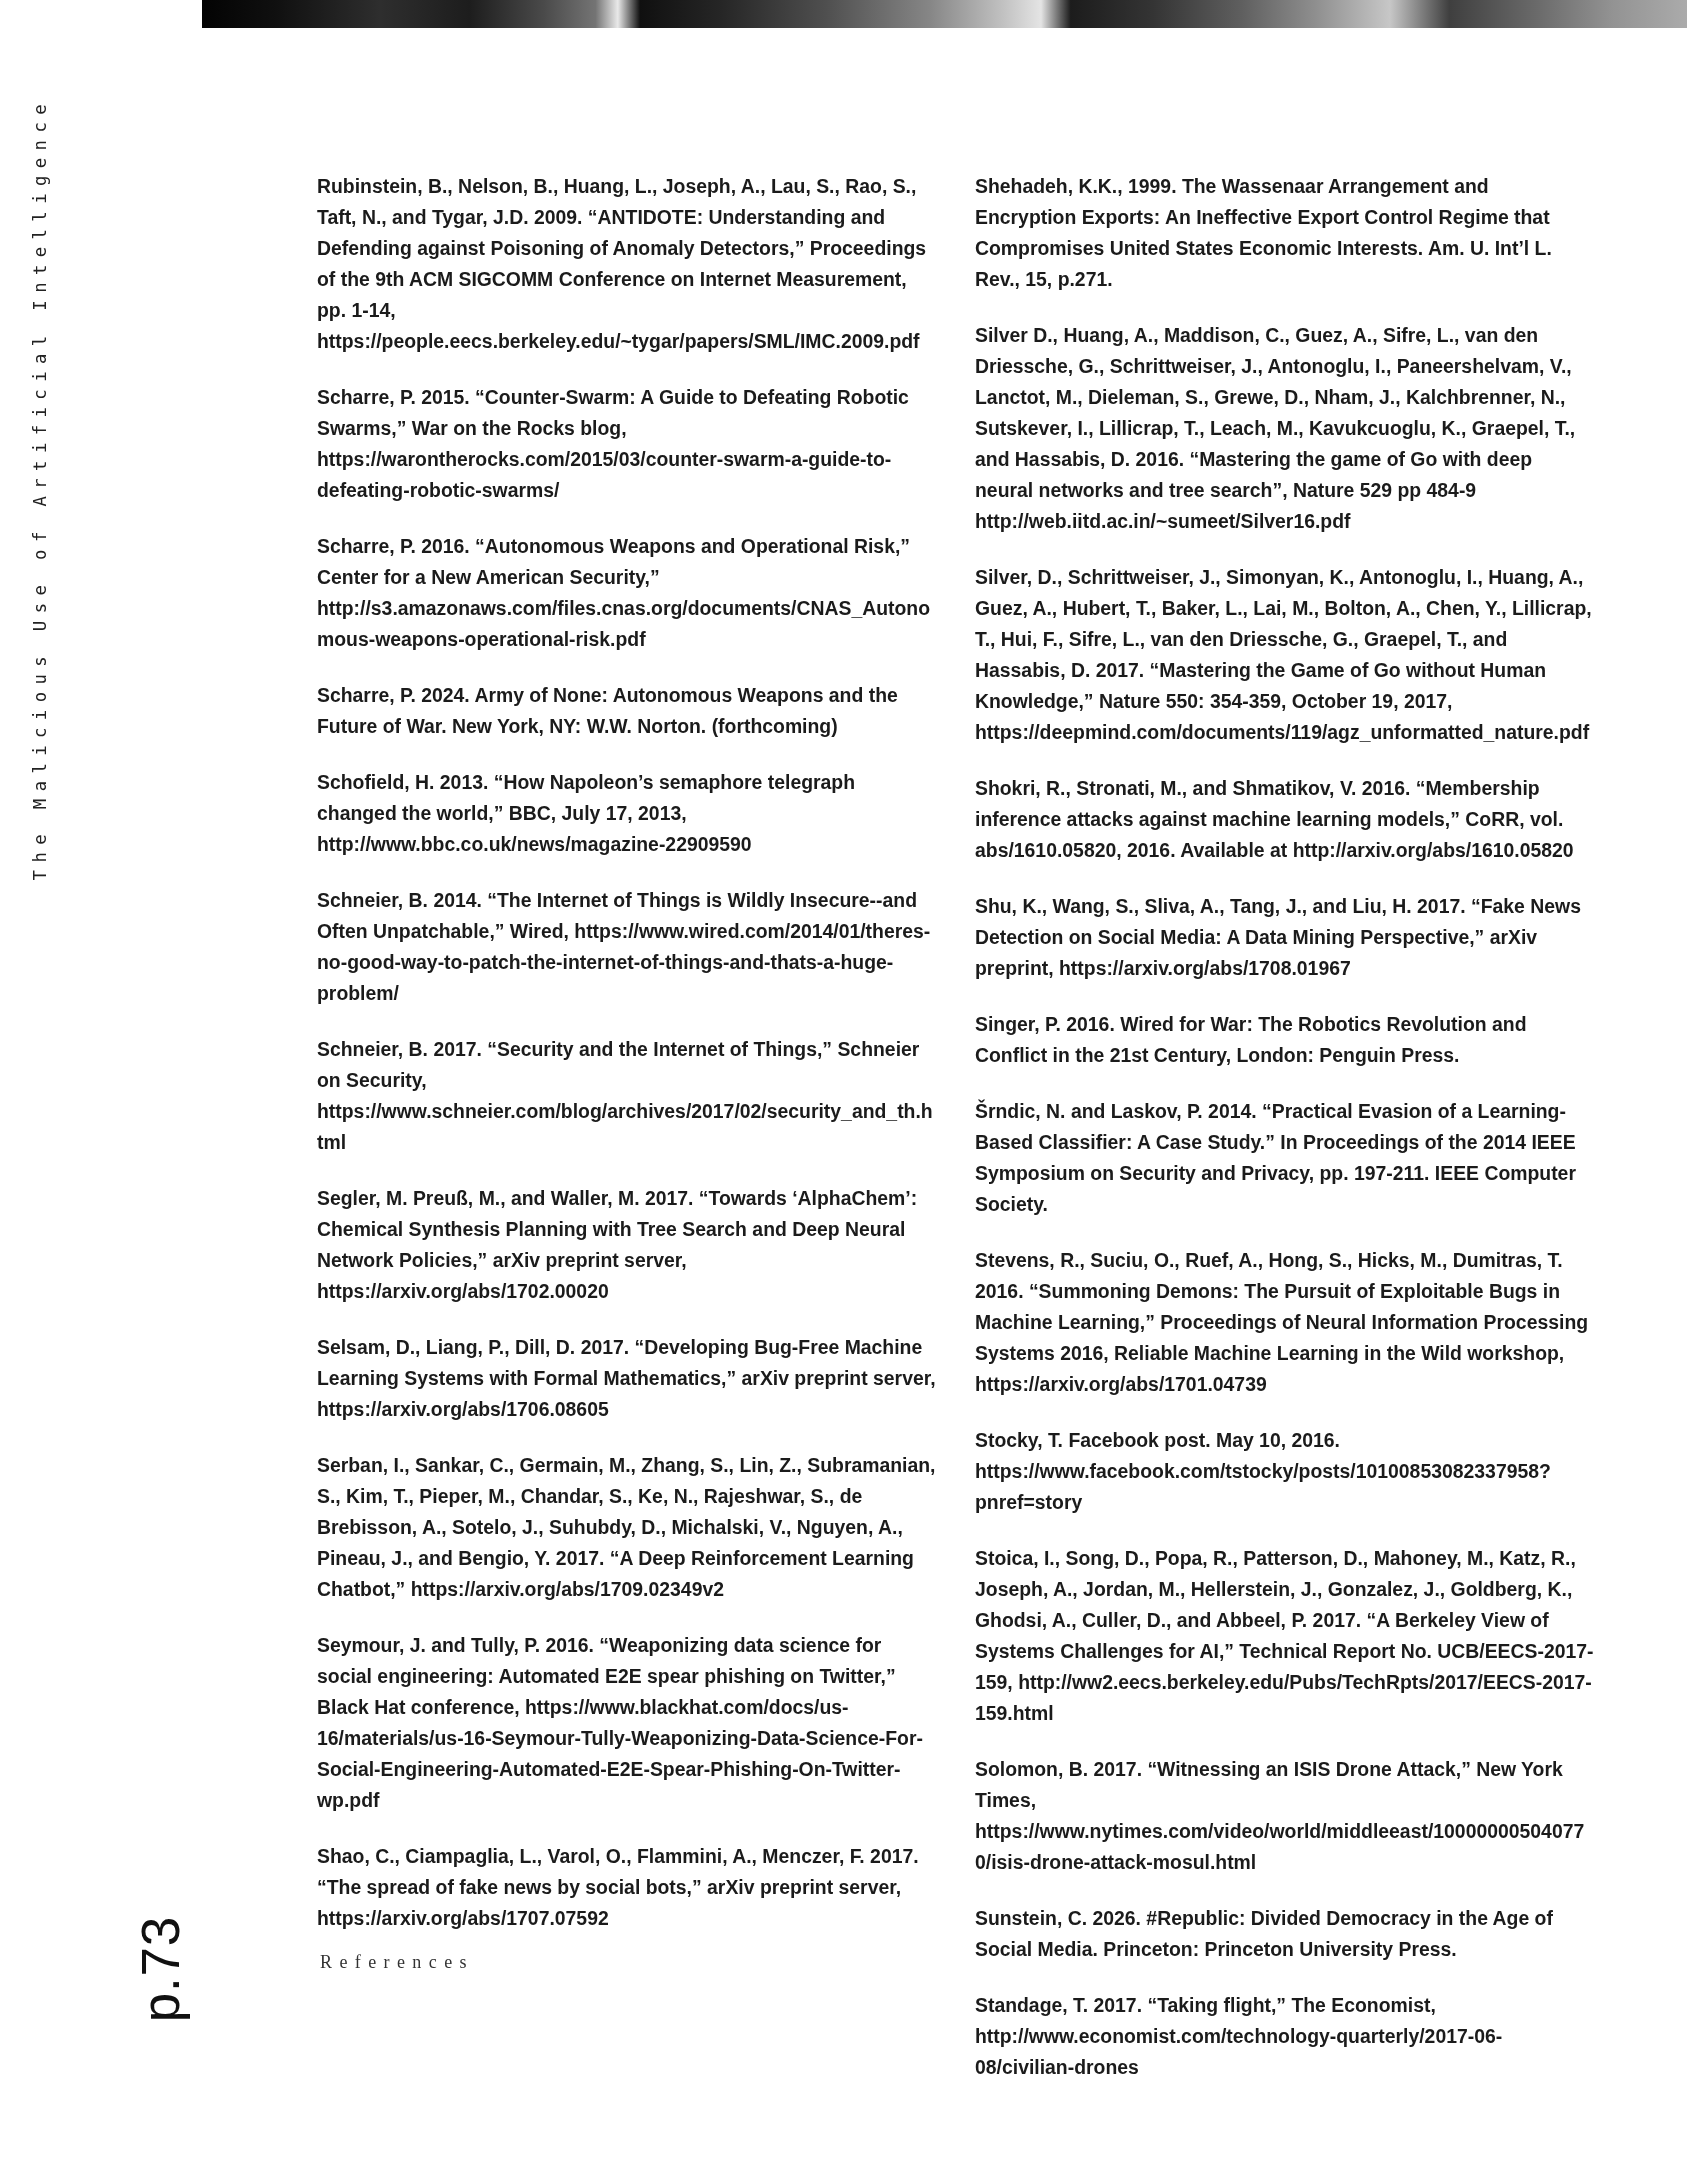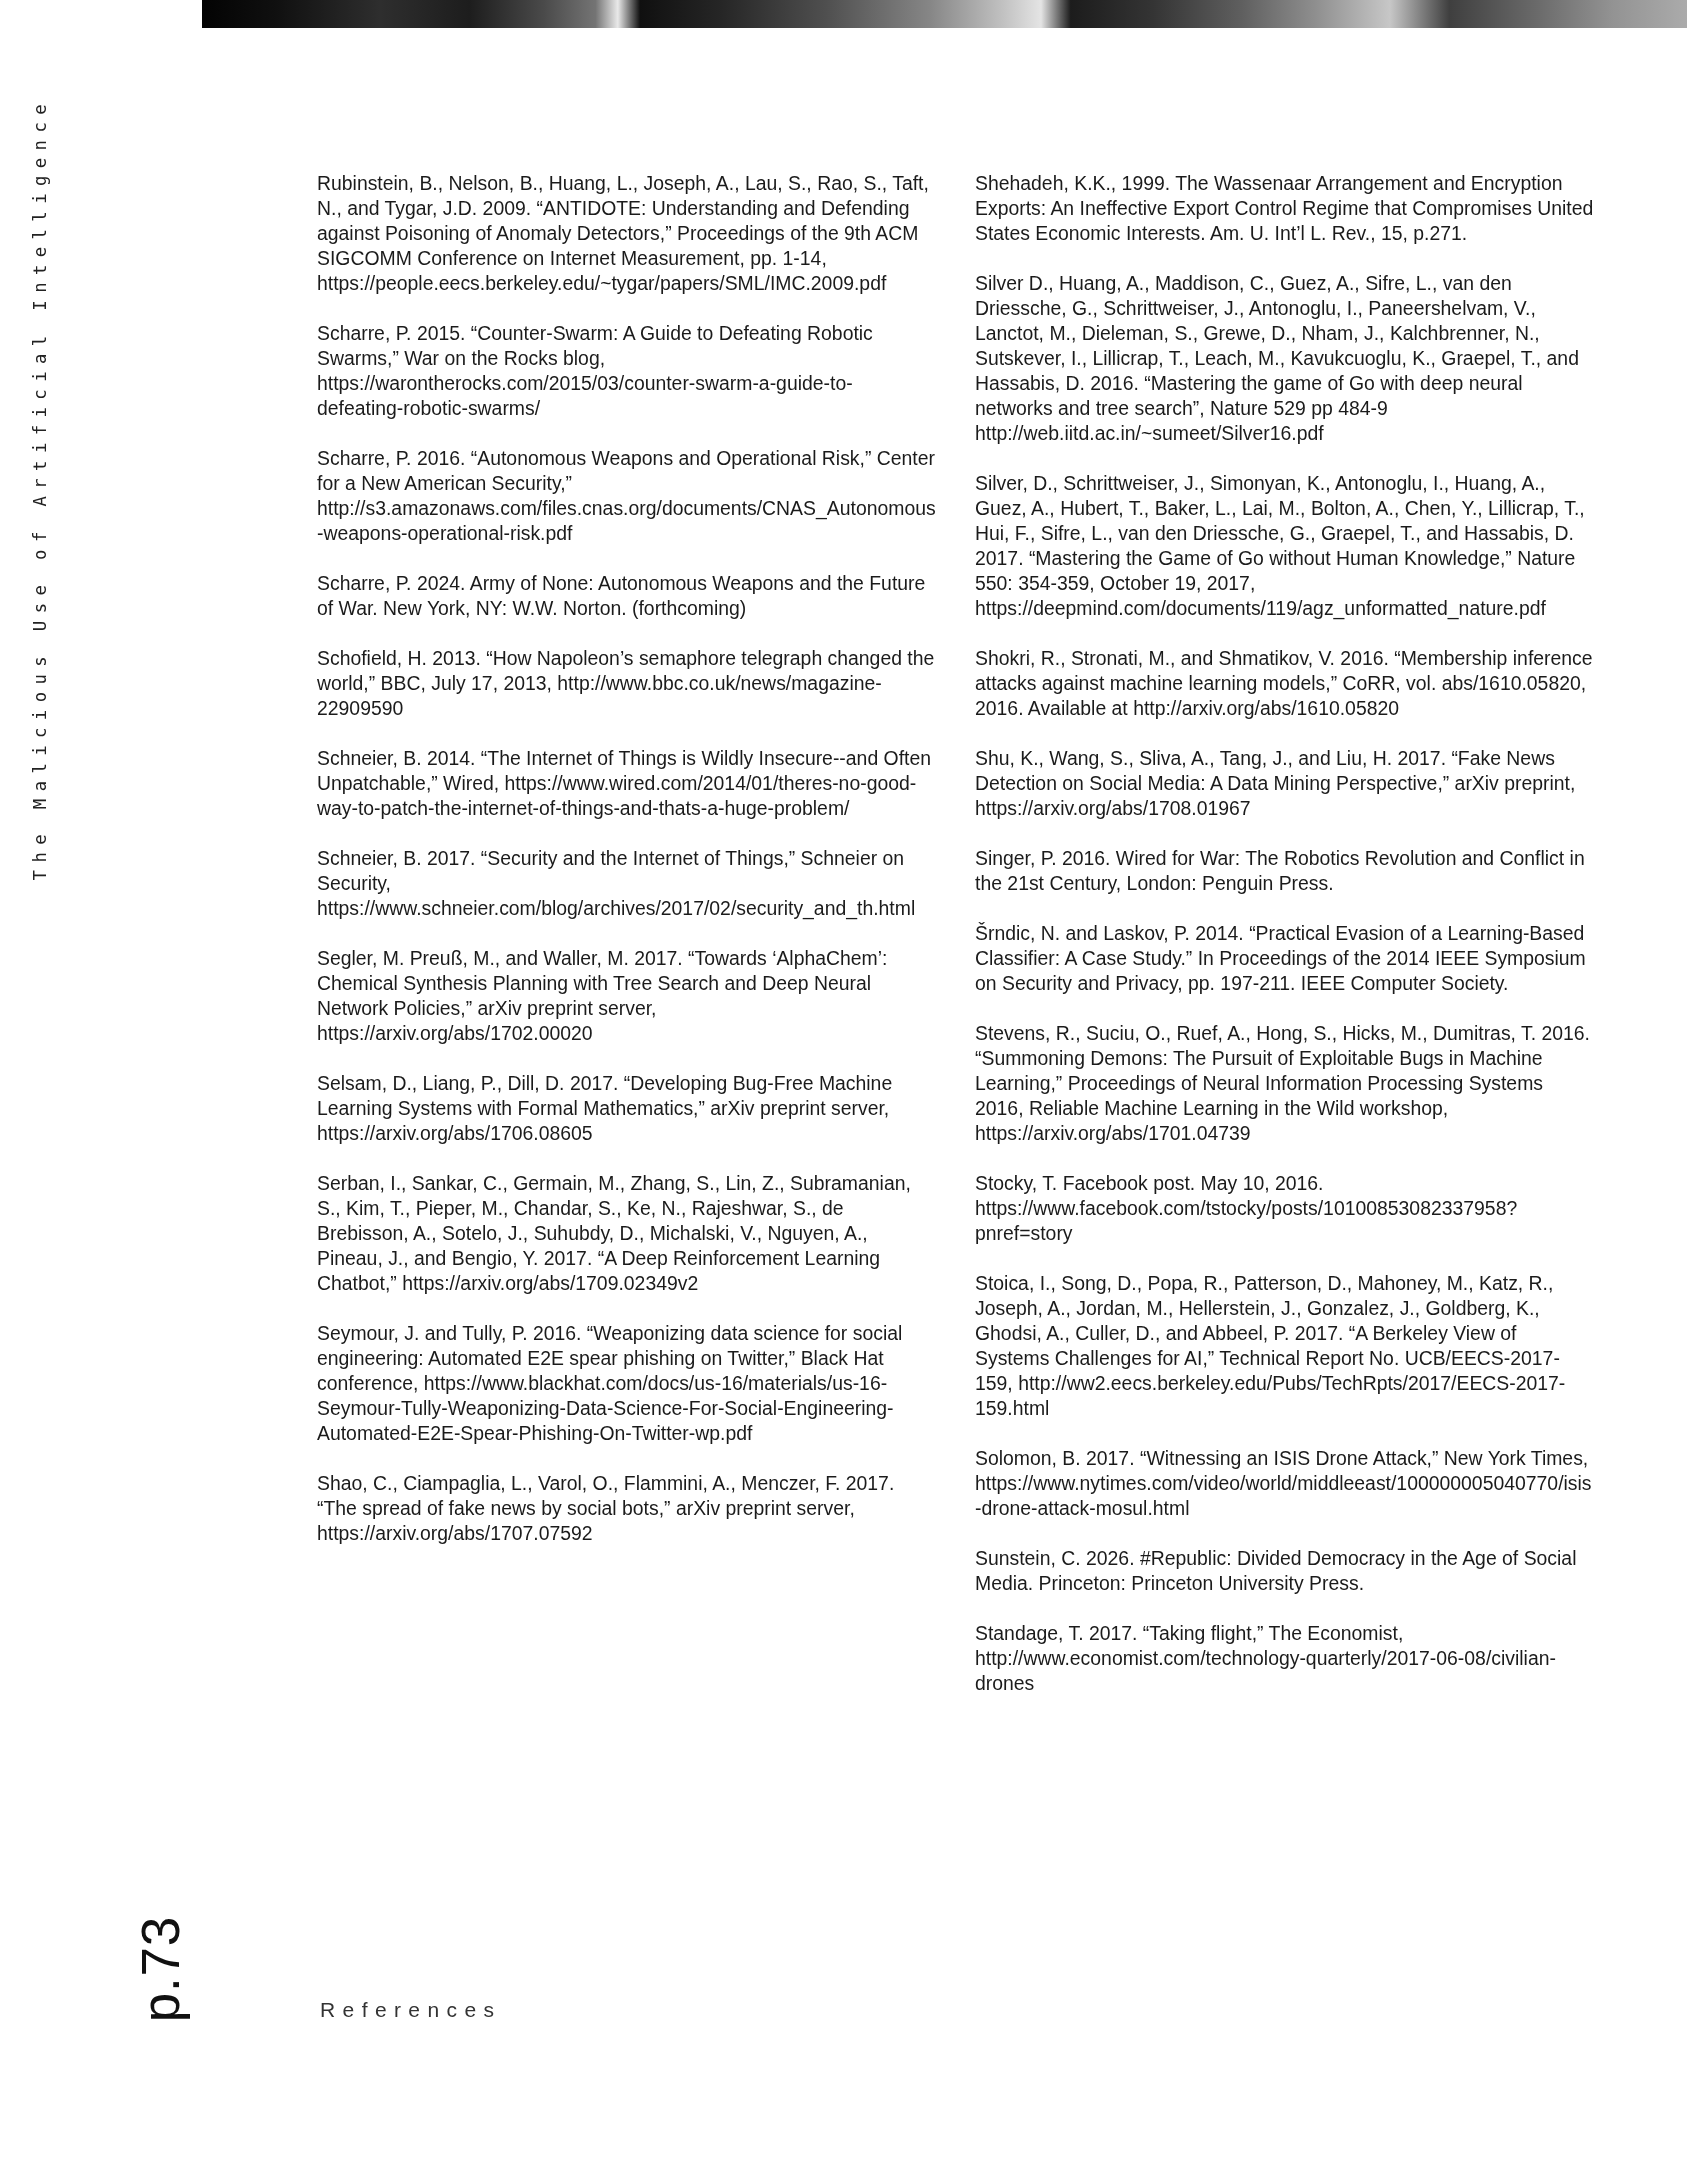--- a/index.html
+++ b/index.html
@@ -49,45 +49,46 @@
     transform: rotate(180deg);
     font-family: "Liberation Sans", sans-serif;
     font-size: 53px;
     font-weight: 500;
     color: #111111;
     letter-spacing: 0.8px;
   }
   .footer {
     position: absolute;
     left: 320px;
-    top: 1998px;
-    font-family: Liberation Sans, sans-serif;
-    font-size: 21px;
+    top: 1952px;
+    font-family: Liberation Serif, serif;
+    font-size: 18px;
     letter-spacing: 7.4px;
     color: #333333;
   }
   .cols {
     position: absolute;
     left: 317px;
     top: 171px;
     width: 1279px;
     display: flex;
     gap: 38px;
   }
   .col {
     width: 620px;
     flex: 0 0 620px;
   }
   .ref {
     margin: 0 0 25px 0;
     font-size: 19.4px;
-    line-height: 25px;
+    line-height: 31px;
     overflow-wrap: break-word;
     word-break: break-word;
     color: #1b1b1b;
+    font-weight: bold;
   }
 </style>
 </head>
 <body>
 
 <div class="page">
 
   <div class="topbar"></div>
 
   <div class="vtitle">The Malicious Use of Artificial Intelligence</div>

